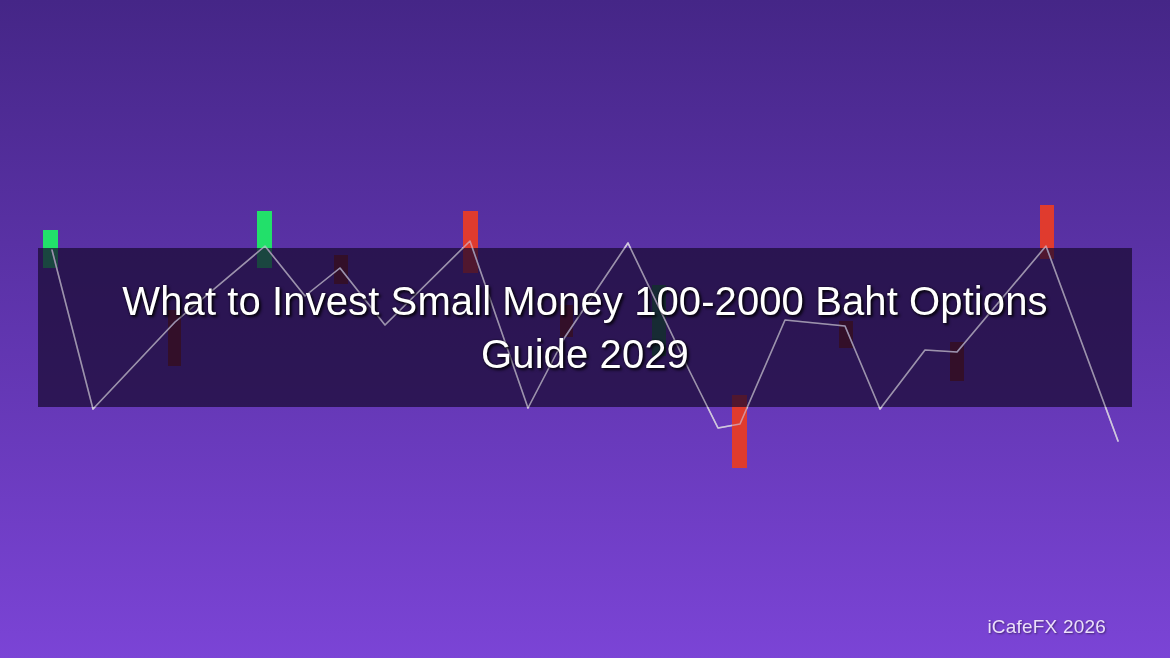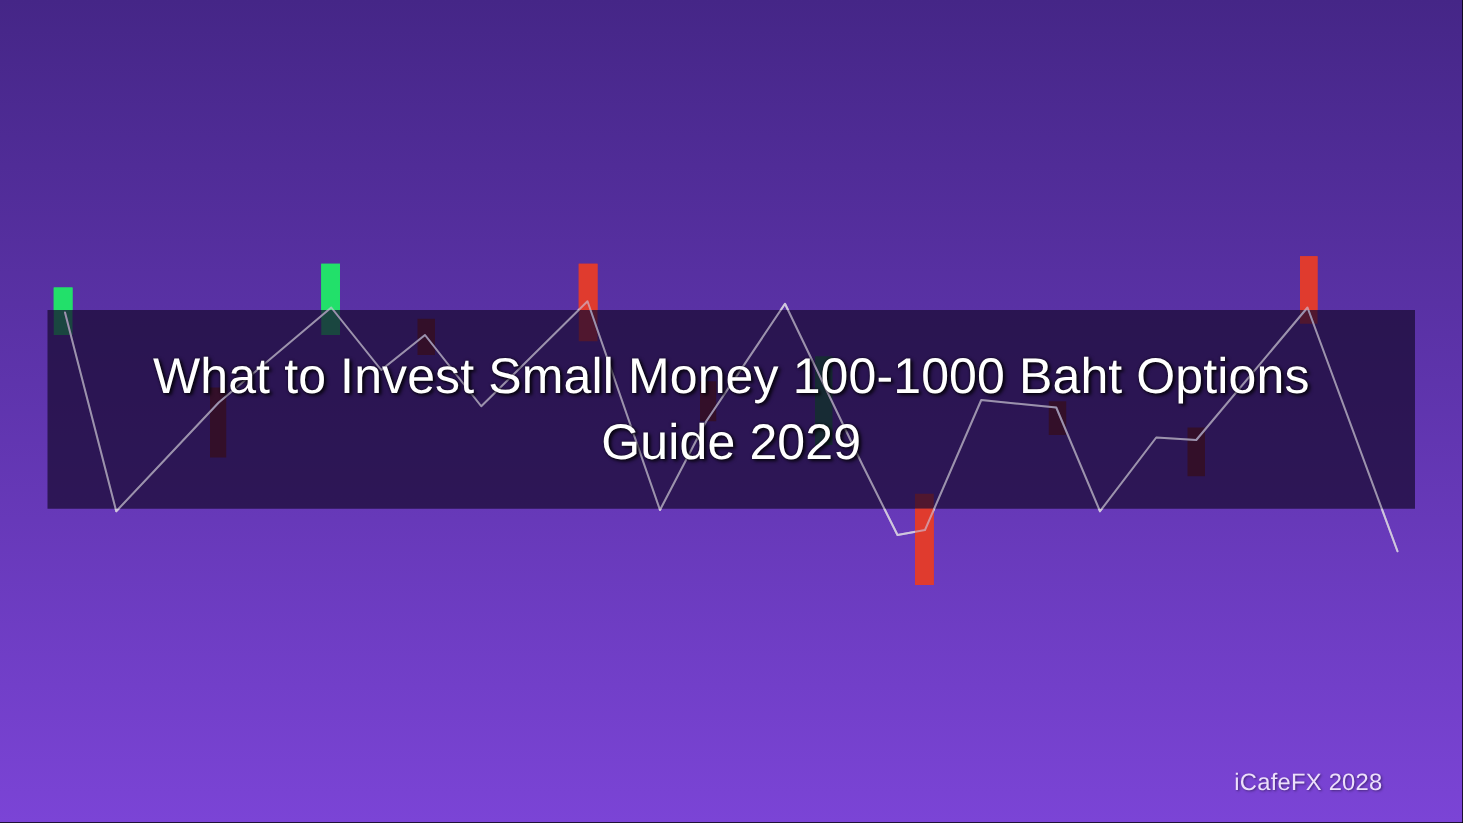--- a/index.html
+++ b/index.html
@@ -98,21 +98,21 @@
         <rect x="257" y="211" width="15" height="37" fill="#22e06a"></rect>
         <rect x="463" y="211" width="15" height="37" fill="#e03b2e"></rect>
         <rect x="732" y="407" width="15" height="61" fill="#e03b2e"></rect>
         <rect x="1040" y="205" width="14" height="43" fill="#e03b2e"></rect>
       </g>
   <polyline points="52,250 93,409 175,322 265,246 305,296 340,268 385,325 470,241 528,408 565,337 628,243 690,372 718,428 740,424 785,320 845,326 880,409 925,350 957,352 1046,246 1118,441" fill="none" stroke="#cfc6dd" stroke-width="1.6" stroke-linejoin="round" stroke-linecap="round" opacity="0.62"></polyline>
     </svg>
 
   <div id="title-wrap" style="left: 38px; top: 248px; width: 1094px; height: 159px;">
     <div id="title-text" style="font-size: 40px; color: rgb(255, 255, 255);">
-      <span>What to Invest Small Money 100-1000 Baht Options</span>
+      <span>What to Invest Small Money 100-2000 Baht Options</span>
       <br>
       <span>Guide 2029</span>
     </div>
   </div>
 
-  <div id="watermark" style="color: rgb(236, 223, 251); font-size: 19px;">iCafeFX 2028</div>
+  <div id="watermark" style="color: rgb(236, 223, 251); font-size: 19px;">iCafeFX 2026</div>
 
 </div>
 
 </body></html>

